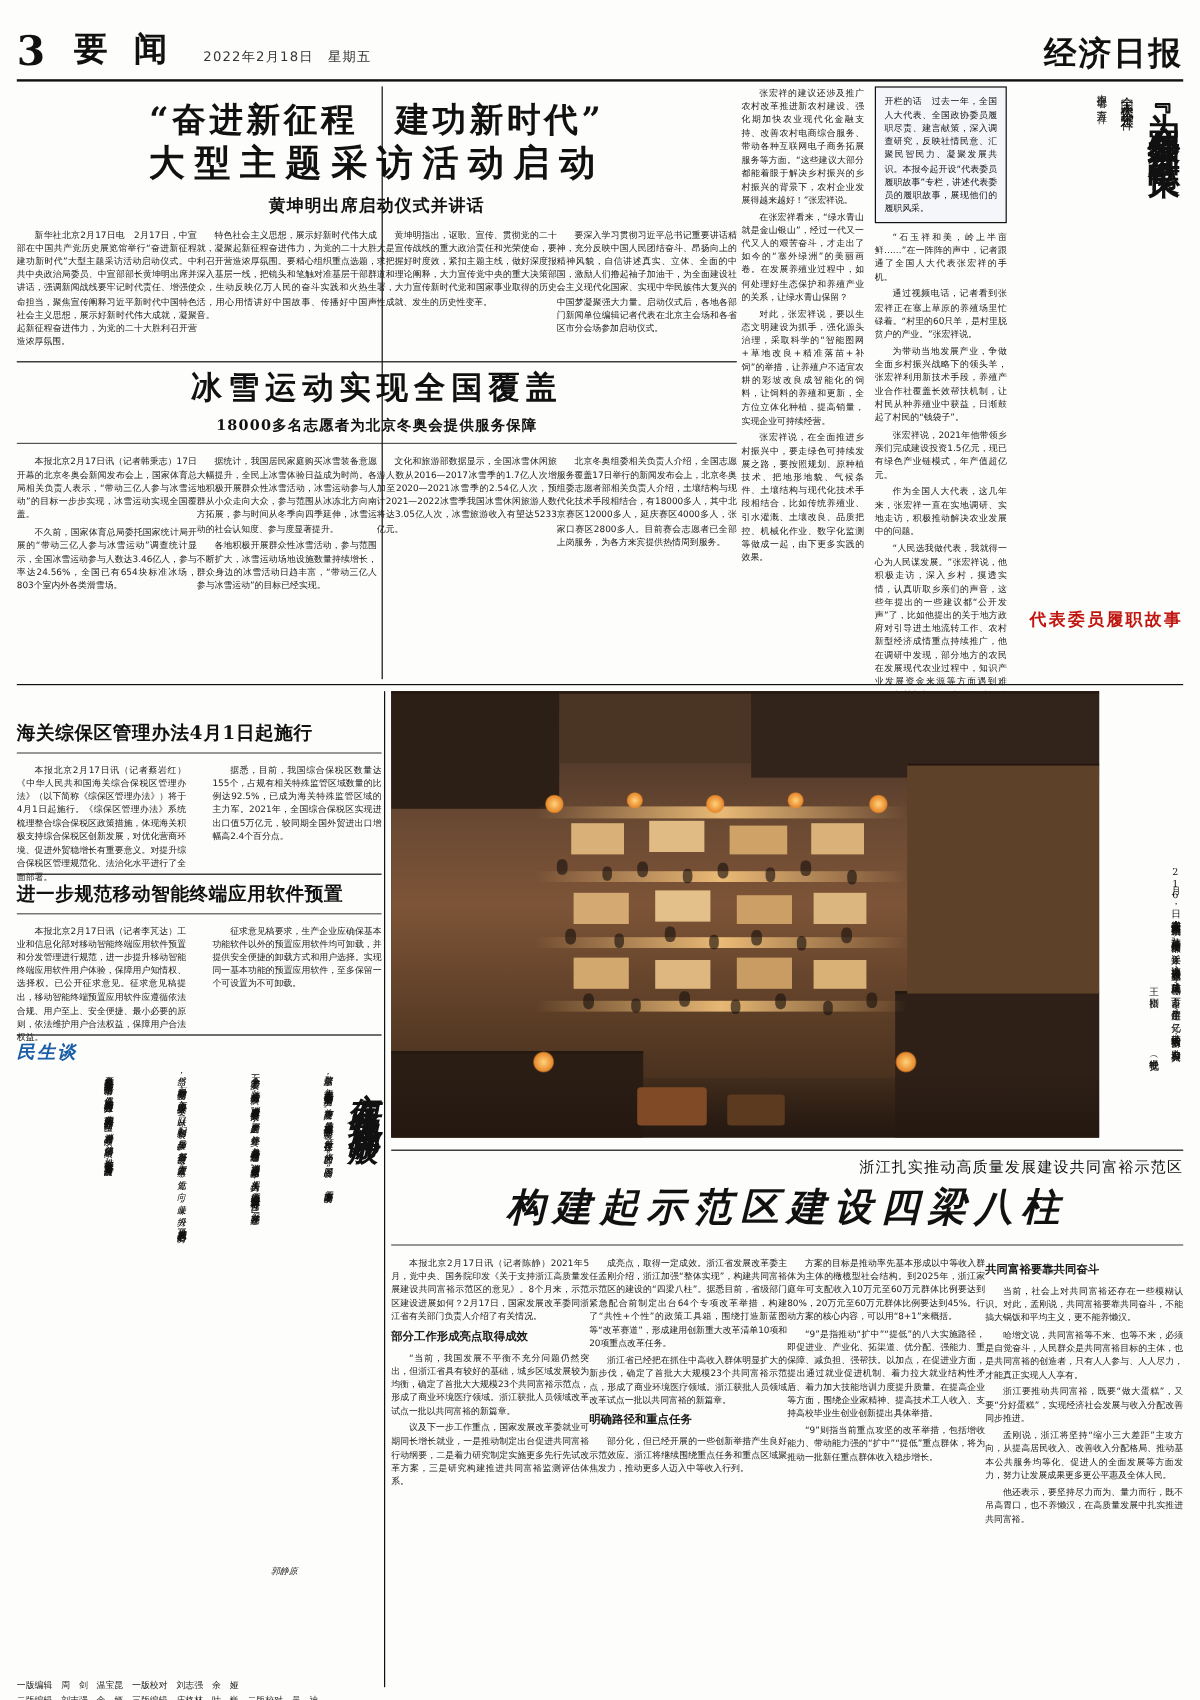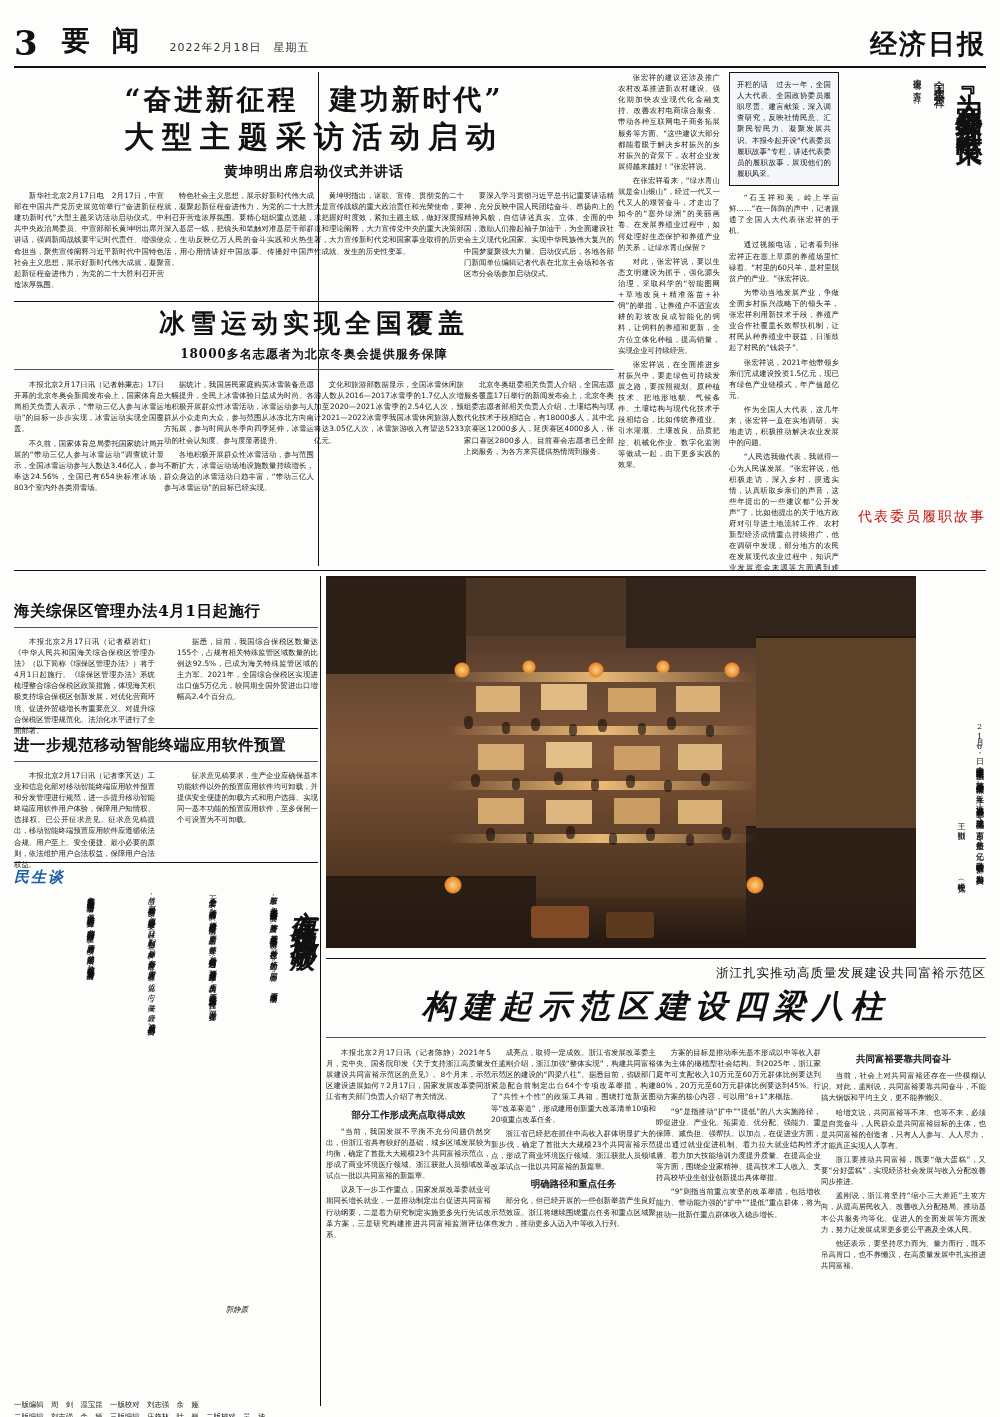--- a/index.html
+++ b/index.html
@@ -87,21 +87,21 @@
   }
   .vsmall{
     writing-mode:vertical-rl;text-orientation:upright;
     font-size:8.5px;letter-spacing:1px;line-height:1.7;height:300px;color:#222;
   }
   .boxquote{
     border:1px solid #111;padding:6px 7px;font-size:7.4px;line-height:1.5;text-align:justify;
     background:#f4f6f9;
   }
   .redtag{
-    color:#c0150f;font-weight:normal;font-size:14px;letter-spacing:2px;text-align:right;
+    color:#c0150f;font-weight:bold;font-size:14px;letter-spacing:2px;text-align:right;
     font-family:"DejaVu Serif","Liberation Serif",serif;
   }
 
   
   .zoneC{position:absolute;left:14px;top:586px;width:304px;}
   .head3{
     font-family:"DejaVu Serif","Liberation Serif",serif;
     font-weight:bold;font-size:15.5px;letter-spacing:0.5px;line-height:1.35;margin:5px 0 5px;
   }
   .zoneD{position:absolute;left:14px;top:718px;width:304px;}
@@ -135,21 +135,21 @@
   }
 
   
   .zoneF{position:absolute;left:326px;top:948px;width:660px;}
   .sub3{text-align:right;font-size:12.5px;letter-spacing:1px;margin-bottom:3px;
     font-family:"DejaVu Serif","Liberation Serif",serif;}
   .head4{
     text-align:center;font-family:"DejaVu Serif","Liberation Serif",serif;
     font-weight:bold;font-size:32px;letter-spacing:7px;margin:2px 0 8px;font-style:italic;
   }
-  .bsub{font-weight:bold;font-size:9.5px;text-align:center;margin:5px 0 4px;
+  .bsub{font-weight:bold;font-size:9.5px;text-align:left;margin:5px 0 4px;
     font-family:"DejaVu Serif","Liberation Serif",serif;}
 
   .footer{
     position:absolute;left:14px;bottom:4px;width:320px;
     font-size:7.4px;line-height:1.6;color:#222;
   }
   .byline{font-size:7.4px;text-align:right;margin-top:2px;}
 
   
   .ph-sky{position:absolute;inset:0;background:

